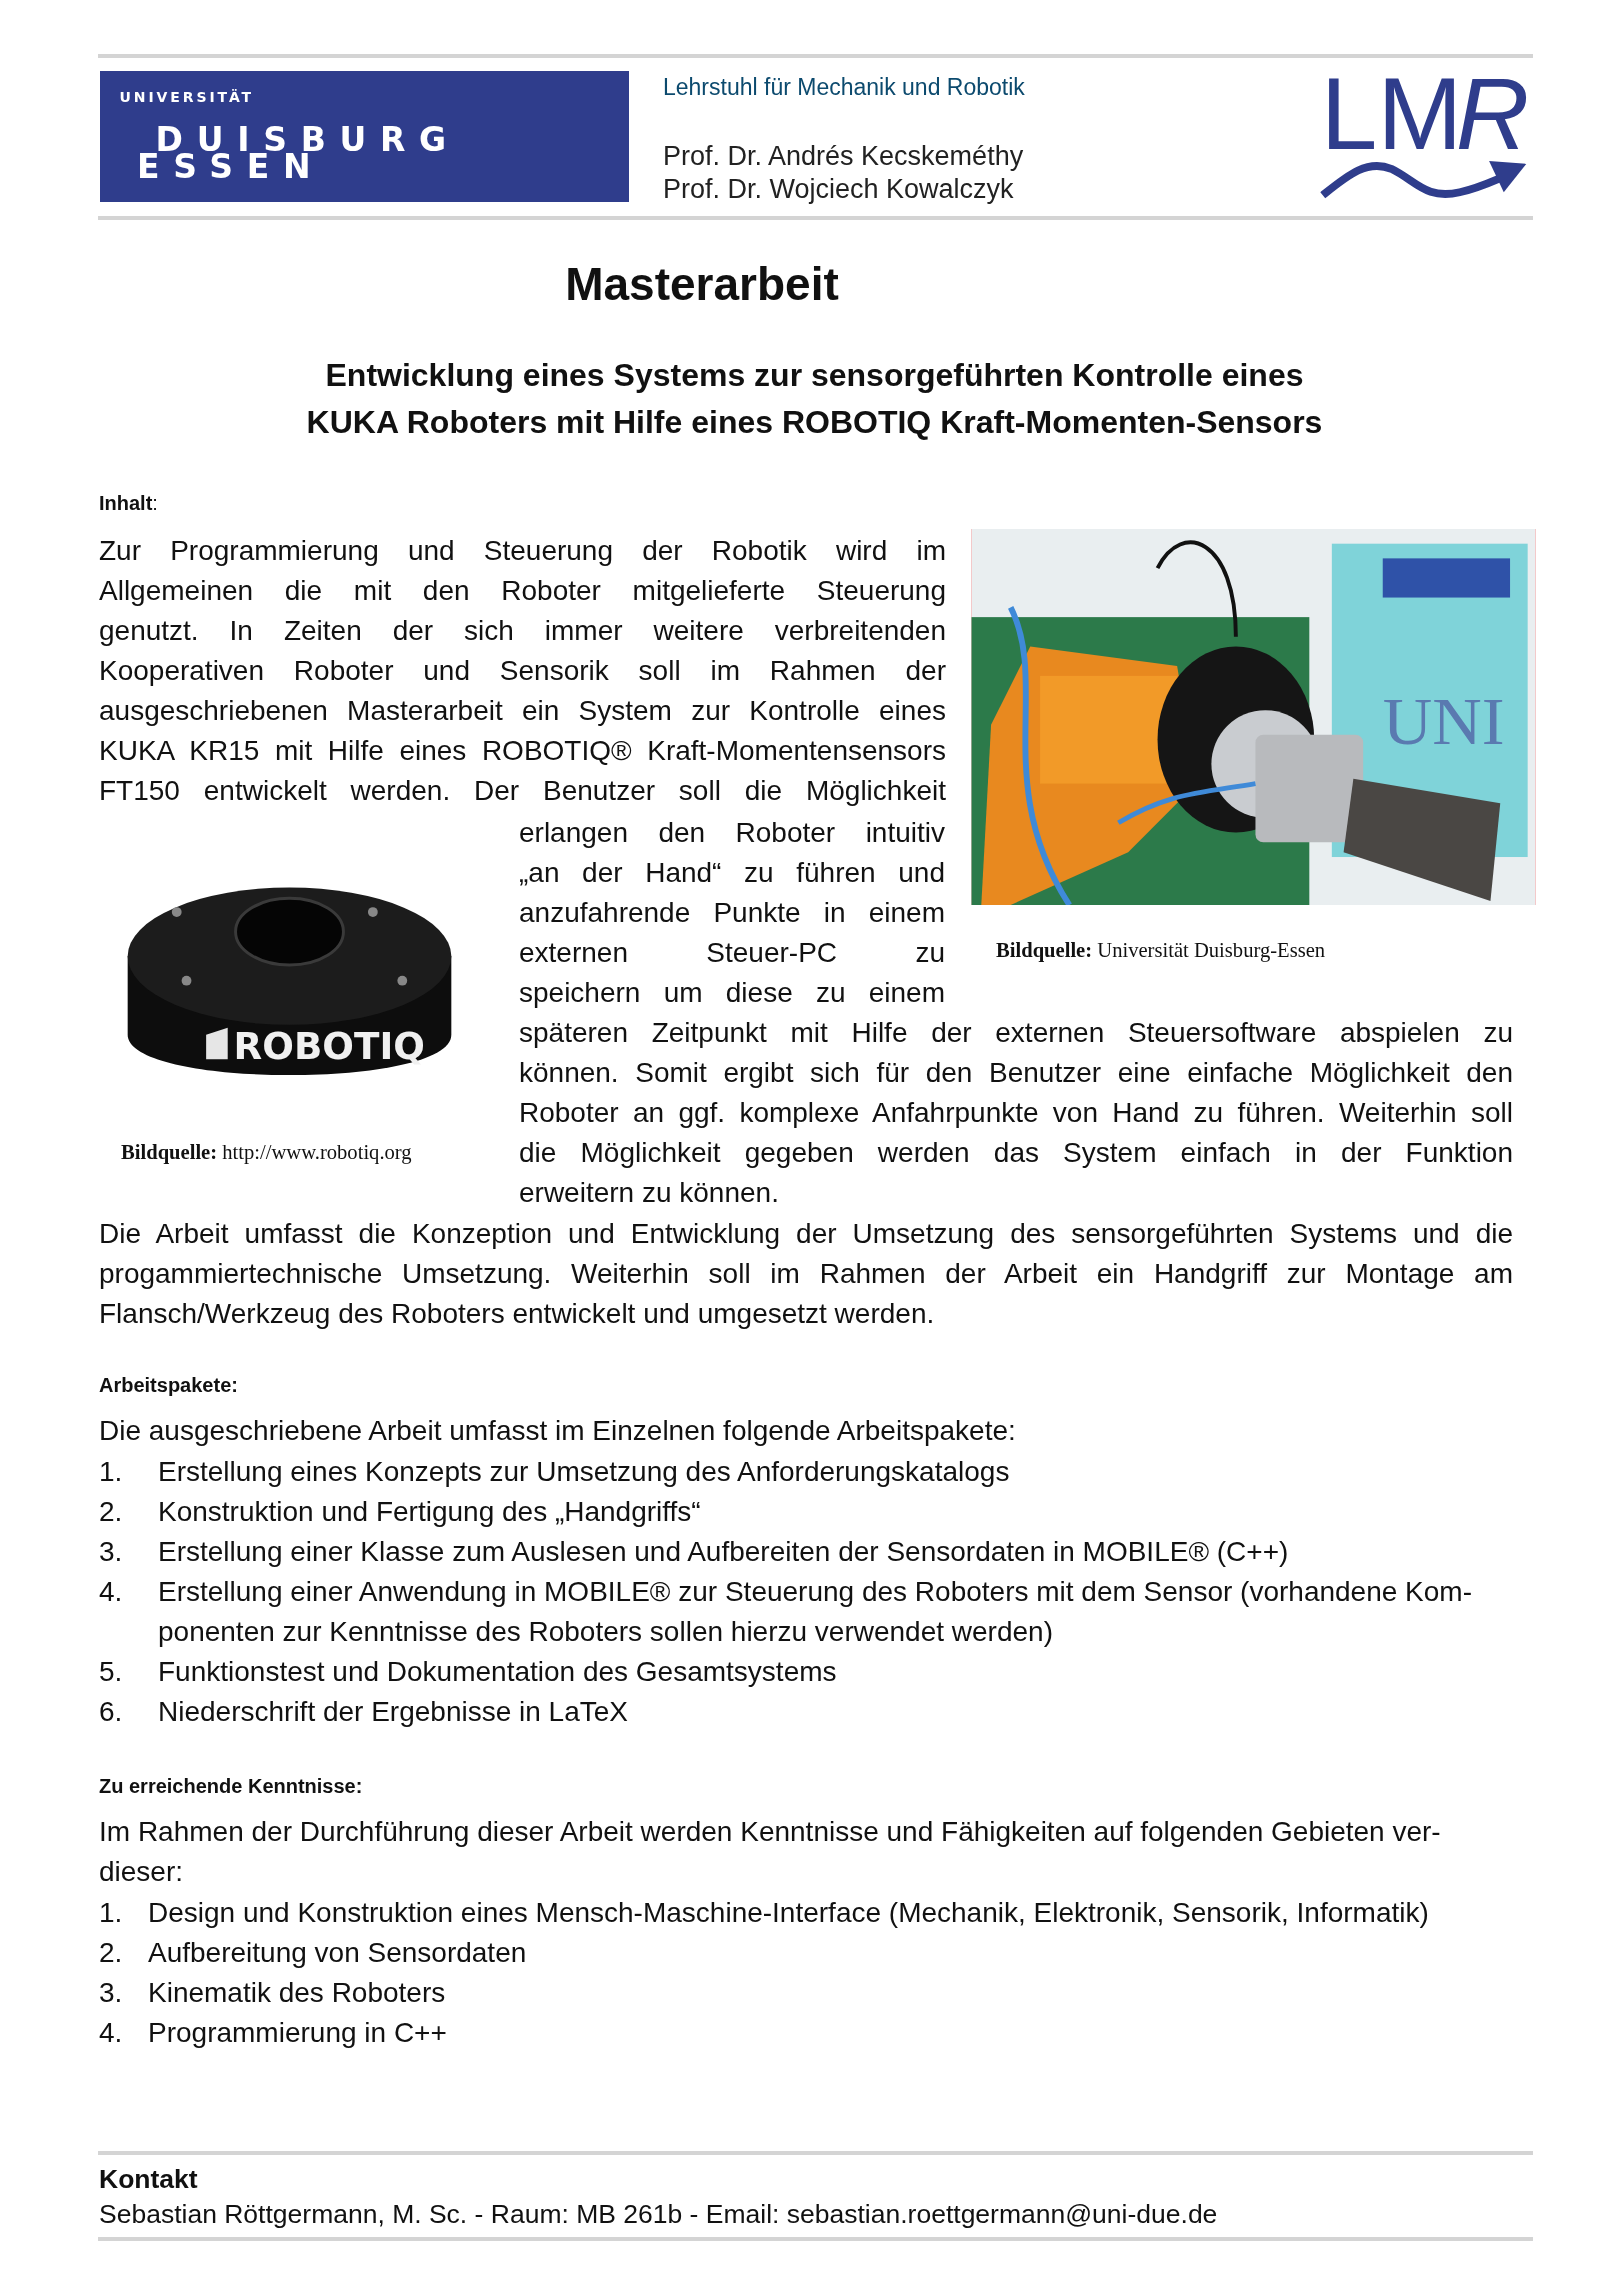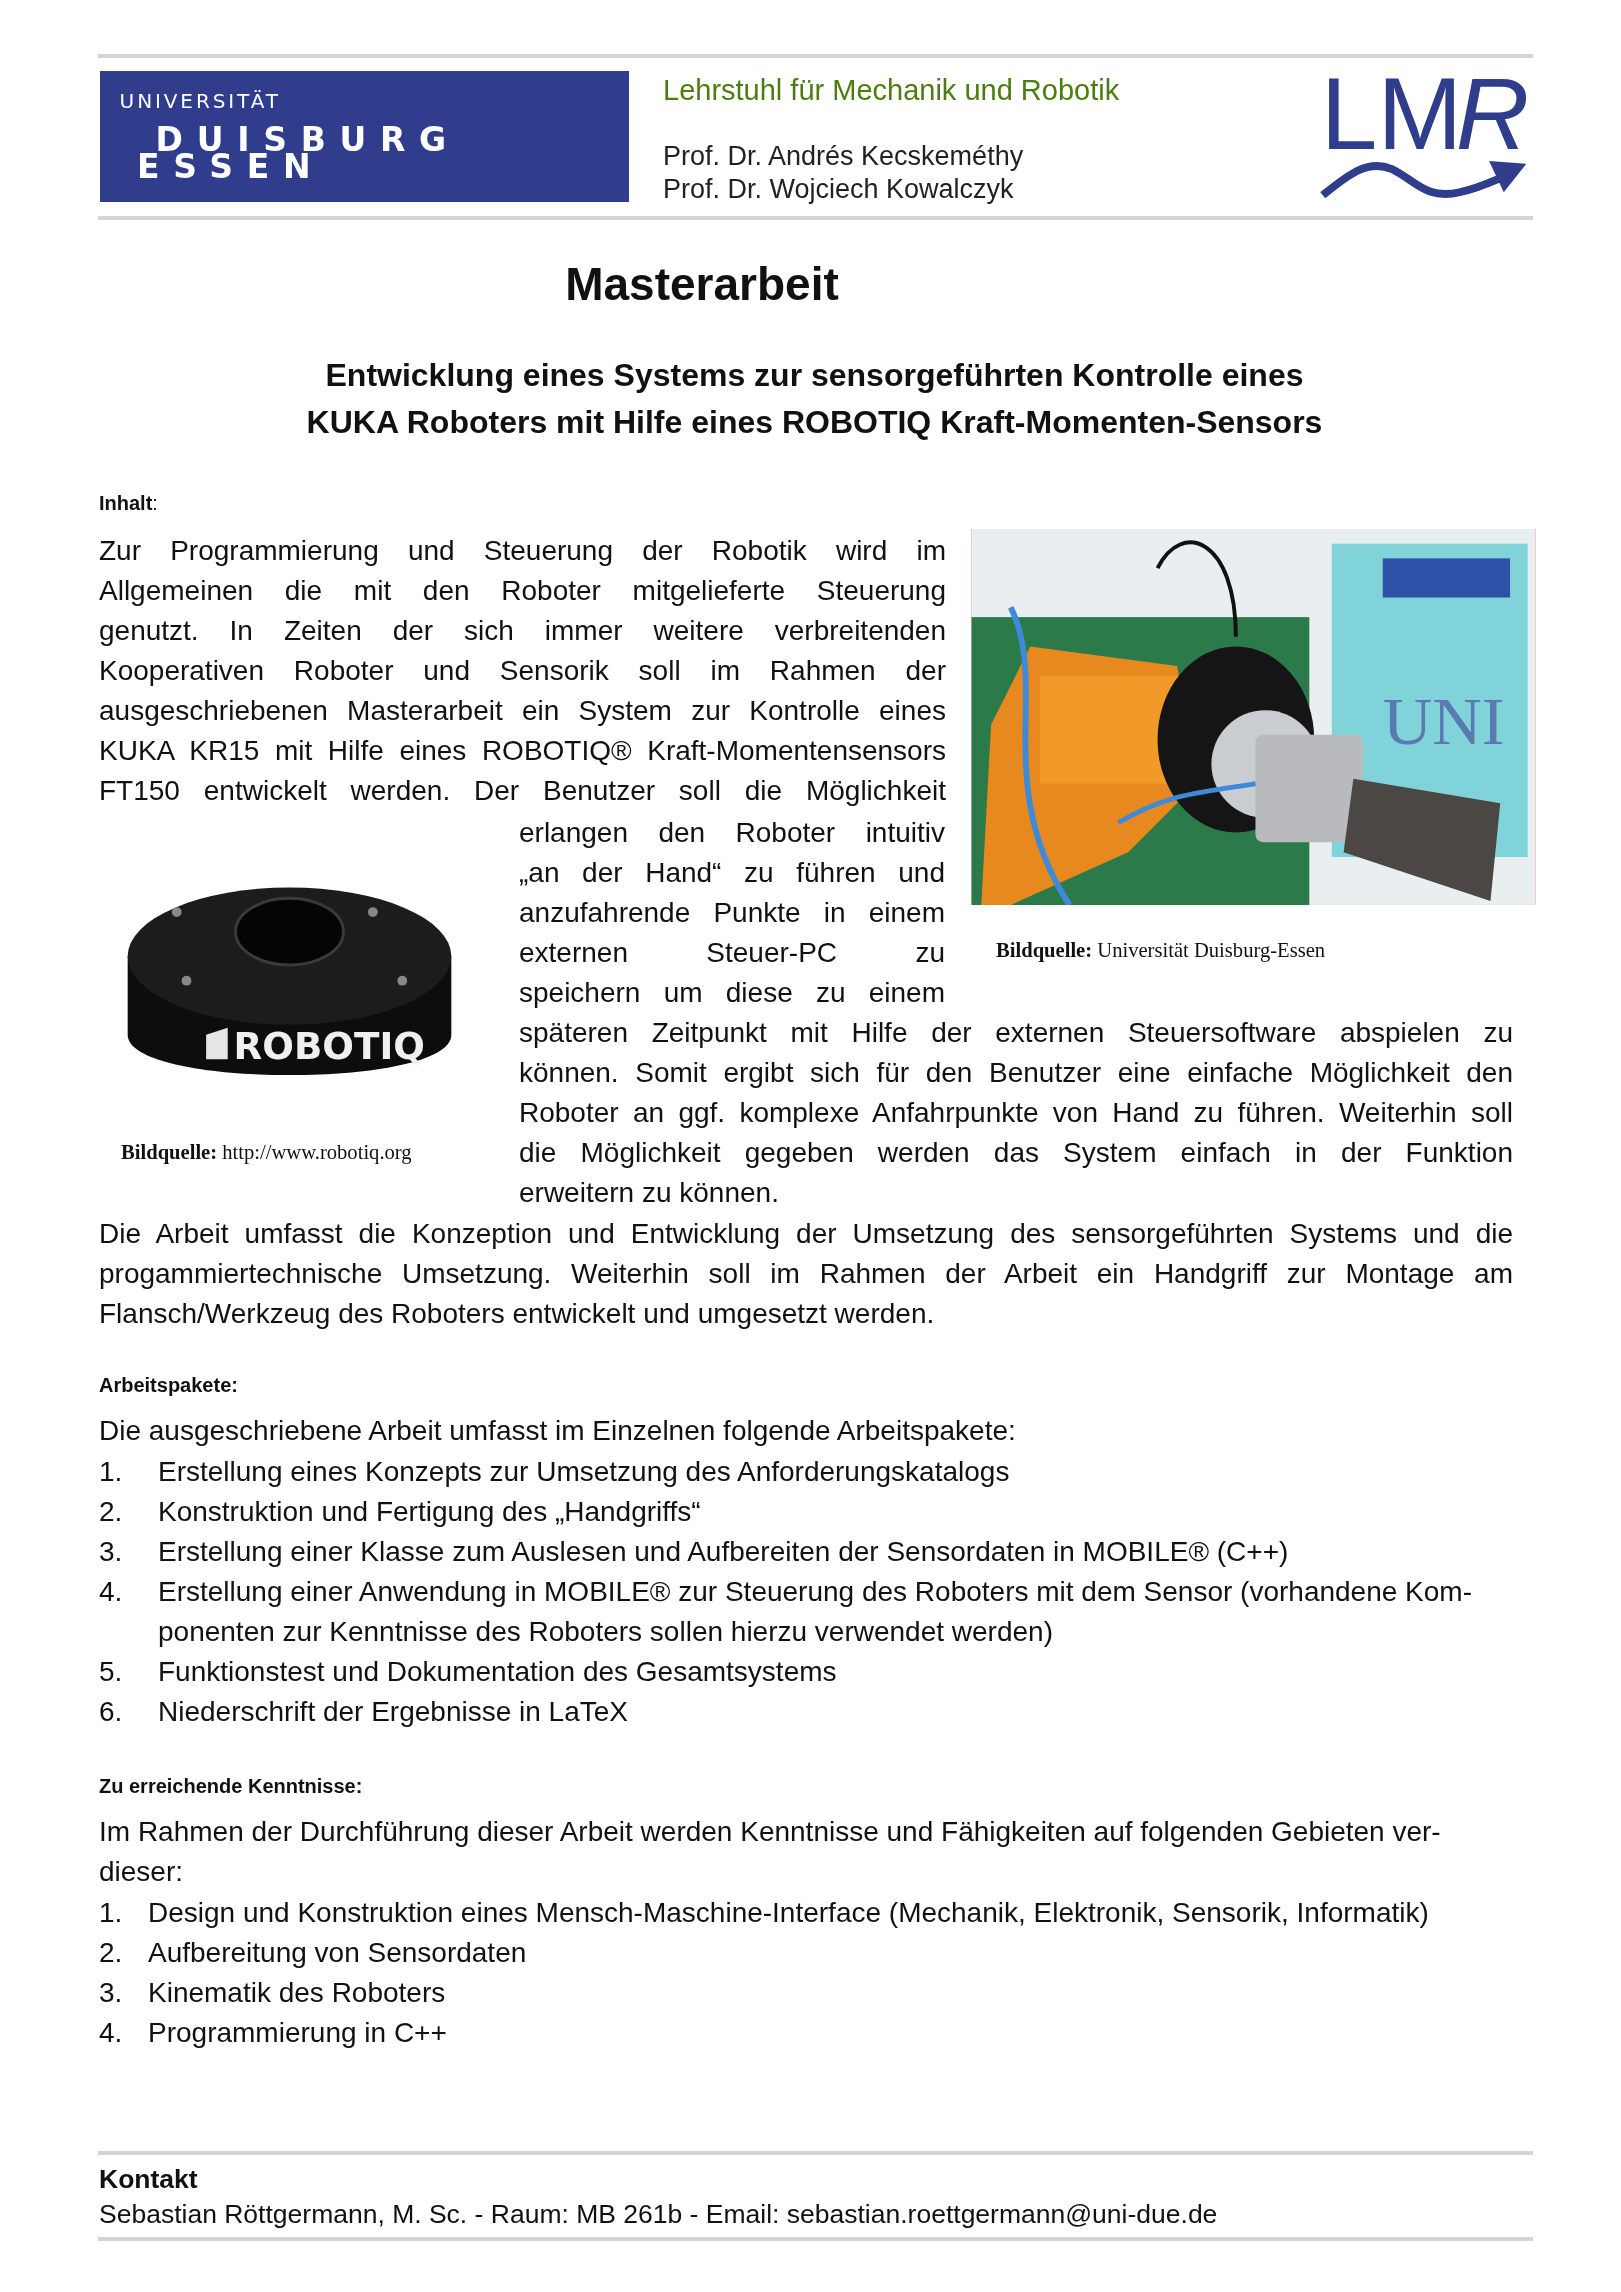--- a/index.html
+++ b/index.html
@@ -1,23 +1,23 @@
 <!DOCTYPE html>
 <html><head>
 <meta charset="utf-8">
 <style>
   html, body { margin:0; padding:0; background:#ffffff; }
   body { width:1621px; height:2293px; position:relative; overflow:hidden;
          font-family:"Liberation Sans", sans-serif; color:#111; }
   .rule { position:absolute; left:98px; width:1435px; height:3.9px; background:#d4d4d4; }
   .uni-logo { position:absolute; left:100px; top:71px; width:529px; height:131px; background:#2f3d8c; color:#fff; }
-  .uni-logo .small { position:absolute; left:19.6px; top:17.6px; font-family:"DejaVu Sans", sans-serif; font-weight:normal; font-size:20px; letter-spacing:2.9px; }
+  .uni-logo .small { position:absolute; left:19.6px; top:17.6px; font-family:"DejaVu Sans", sans-serif; font-weight:bold; font-size:14px; letter-spacing:2.9px; }
   .uni-logo .duis { position:absolute; left:19.6px; top:49px; font-family:"DejaVu Sans", sans-serif; font-weight:bold; font-size:33px; letter-spacing:13.7px;margin-left:36px; }
   .uni-logo .essen { position:absolute; left:37px; top:76px; font-family:"DejaVu Sans", sans-serif; font-weight:bold; font-size:33px; letter-spacing:13.7px; }
-  .chair { position:absolute; left:663px; top:74px; font-size:29px; color:#4d7c0f; font-family:"Liberation Sans Narrow","Liberation Sans", sans-serif; }
+  .chair { position:absolute; left:663px; top:74px; font-size:23px; color:#0c4a6e; font-family:"Liberation Sans Narrow","Liberation Sans", sans-serif; }
   .prof { position:absolute; left:663px; font-size:27px; color:#222; }
   .lmr { position:absolute; left:1313px; top:63px; width:225px; height:147px; }
   .title { position:absolute; left:0; width:1404px; top:257px; text-align:center; font-size:46px; font-weight:bold; }
   .subtitle { position:absolute; left:0; width:1629px; text-align:center; font-size:32px; font-weight:bold; }
   .txt { position:absolute; font-size:28px; line-height:40px; color:#111; }
   .just { text-align:justify; text-align-last:justify; }
   .h { position:absolute; left:99px; font-size:20px; font-weight:bold; }
   .caption { position:absolute; font-family:"Liberation Serif", serif; font-size:20.6px; color:#111; }
   .caption b { font-weight:bold; }
   .photo { position:absolute; left:971px; top:529px; width:565px; height:376px; overflow:hidden; background:#fca5a5; }

